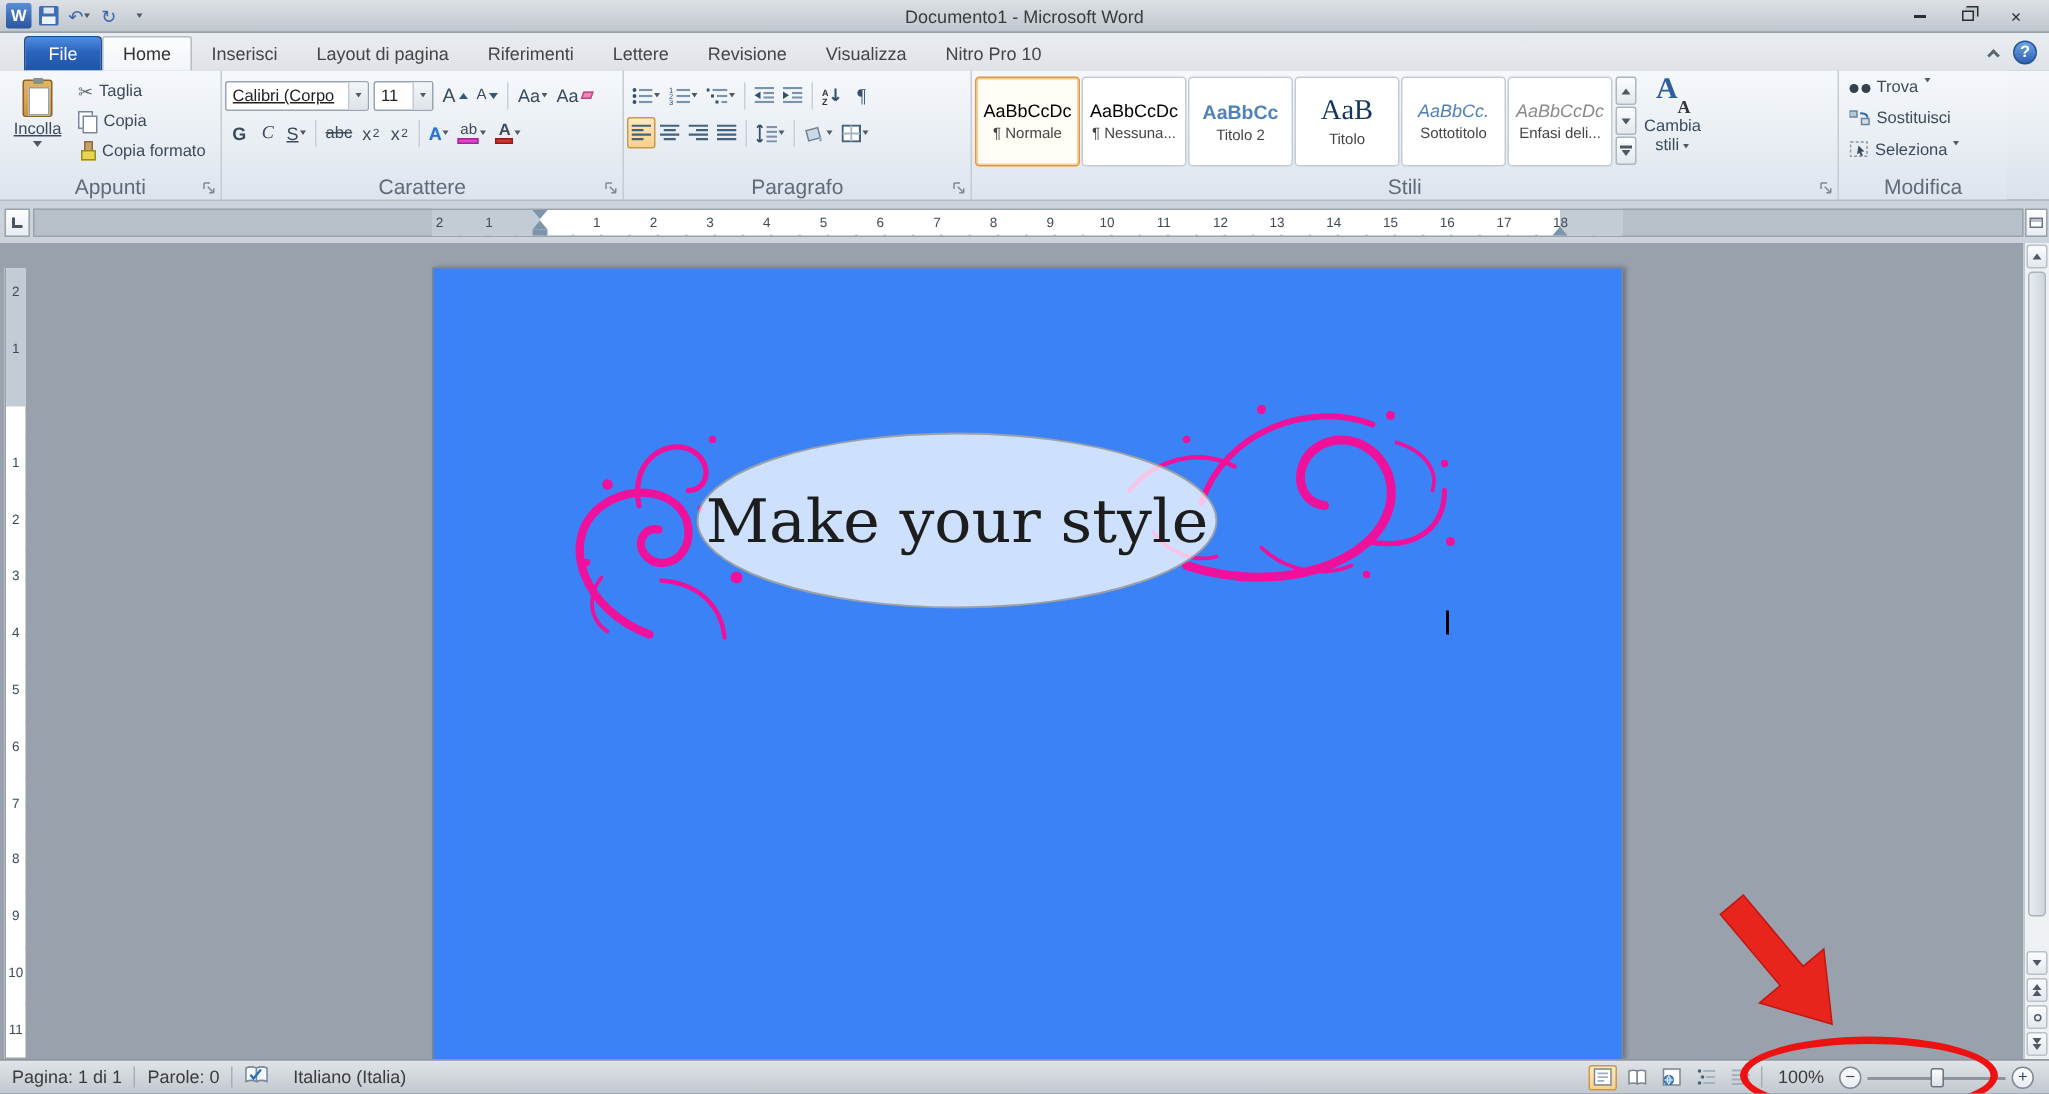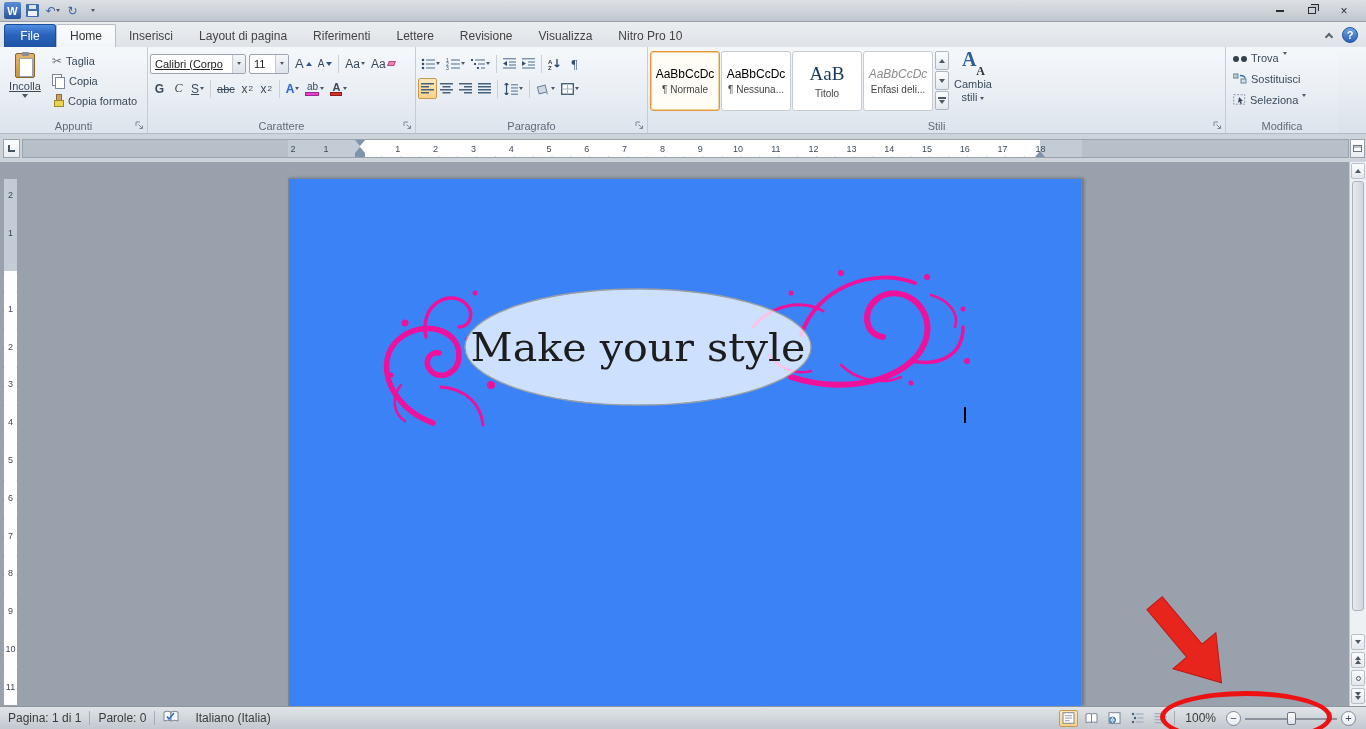--- a/index.html
+++ b/index.html
@@ -18,31 +18,31 @@
   .caret{display:inline-block;width:0;height:0;border-left:3px solid transparent;border-right:3px solid transparent;border-top:4px solid #4f5966;vertical-align:middle;}
   .caret.small{border-left-width:2.5px;border-right-width:2.5px;border-top-width:3.5px;}
   .title-text{position:absolute;left:0;right:0;text-align:center;font-size:12px;color:#3b3b3b;pointer-events:none;}
   .win-controls{margin-left:auto;display:flex;padding-right:8px;gap:4px;z-index:2;}
   .win-btn{width:28px;height:16px;display:flex;align-items:center;justify-content:center;color:#2d2d2d;font-size:12px;}
   .min-glyph{display:inline-block;width:8px;height:2px;background:#2d2d2d;}
   .restore-glyph{display:inline-block;width:8px;height:7px;border:1px solid #2d2d2d;box-shadow:2px -2px 0 -0px #bfc6cd,3px -3px 0 0px #2d2d2d;}
 
   
   .tabrow{position:absolute;top:22px;left:0;width:100%;height:25px;background:linear-gradient(#eaedf0,#dfe3e8);display:flex;align-items:flex-end;z-index:25;}
-  .file-tab{width:52px;height:23px;margin-left:4px;background:linear-gradient(#4e8de2,#2a63ba 45%,#1f55a8);color:#fff;border-radius:3px 3px 0 0;display:flex;align-items:center;justify-content:center;border:1px solid #1b4c97;border-bottom:none;}
+  .file-tab{width:52px;height:23px;margin-left:16px;background:linear-gradient(#4e8de2,#2a63ba 45%,#1f55a8);color:#fff;border-radius:3px 3px 0 0;display:flex;align-items:center;justify-content:center;border:1px solid #1b4c97;border-bottom:none;}
   .tab{padding:0 13px;height:23px;display:flex;align-items:center;color:#444;white-space:nowrap;}
   .tab.active{background:linear-gradient(#fbfcfe,#f1f5f9);border:1px solid #b8bec6;border-bottom:none;border-radius:2px 2px 0 0;color:#333;}
   .tabrow-right{margin-left:auto;display:flex;align-items:center;gap:10px;padding-right:8px;height:100%;}
   .chevron-up{display:inline-block;width:6px;height:6px;border-top:2px solid #5a6572;border-right:2px solid #5a6572;transform:rotate(-45deg);margin-top:4px;}
   .help-btn{width:16px;height:16px;border-radius:50%;background:linear-gradient(#6ea3e6,#2f62b5);color:#fff;font-weight:bold;font-size:11px;display:flex;align-items:center;justify-content:center;border:1px solid #24509a;}
 
   
   .ribbon{position:absolute;top:47px;left:0;width:100%;height:87px;background:linear-gradient(#f4f7fa,#e7ecf2 55%,#dae1e9);border-bottom:1px solid #b4bbc4;display:flex;z-index:20;}
   .group{position:relative;height:100%;border-right:1px solid #c5ccd4;padding:3px 2px 16px 2px;background:linear-gradient(#f5f8fb,#e9eef4 55%,#dde4ec);}
-  .group-label{position:absolute;bottom:1px;left:0;right:0;text-align:center;font-size:11px;color:#5f6b79;}
+  .group-label{position:absolute;bottom:1px;left:0;right:0;text-align:center;font-size:14px;color:#5f6b79;}
   .launcher{position:absolute;bottom:2px;right:2px;width:12px;height:12px;display:flex;align-items:center;justify-content:center;}
   .rrow{display:flex;align-items:center;height:23px;margin-top:2px;}
   .rbtn{height:21px;min-width:19px;display:flex;align-items:center;justify-content:center;border:1px solid transparent;border-radius:2px;padding:0 2px;color:#3b4a5a;background:transparent;font-size:12px;gap:1px;}
   .rbtn.active{background:linear-gradient(#fee9bf,#fbd188);border-color:#c89a4f;}
   .sep{width:1px;height:18px;background:#c9d0d8;margin:0 3px;flex:none;}
 
   
   .clip-wrap{display:flex;height:100%;}
   .paste-btn{width:46px;display:flex;flex-direction:column;align-items:center;justify-content:flex-start;gap:2px;padding-top:2px;border:1px solid transparent;border-radius:2px;}
   .clipboard-icon{width:20px;height:25px;background:linear-gradient(#e3b36b,#c9963f);border:1px solid #8a6325;border-radius:2px;position:relative;}
@@ -171,20 +171,21 @@
         <span>↶</span>
         <i class="caret small"></i>
       </button>
     <button class="qat-btn">
         <span>↻</span>
       </button>
     <button class="qat-btn">
         <i class="caret small"></i>
       </button>
   </div>
+  <div class="title-text">Documento1  -  Microsoft Word</div>
   <div class="win-controls">
     <span class="win-btn">
         <span class="min-glyph"></span>
       </span>
     <span class="win-btn">
         <span class="restore-glyph"></span>
       </span>
     <span class="win-btn">
         <span>×</span>
       </span>
@@ -456,22 +457,30 @@
       <div class="style-gallery">
         <div class="style-item selected">
           <div class="style-sample">AaBbCcDc</div>
           <div class="style-name">¶ Normale</div>
         </div>
         <div class="style-item">
           <div class="style-sample">AaBbCcDc</div>
           <div class="style-name">¶ Nessuna...</div>
         </div>
         <div class="style-item">
+          <div class="style-sample s-t2">AaBbCc</div>
+          <div class="style-name">Titolo 2</div>
+        </div>
+        <div class="style-item">
           <div class="style-sample s-title">AaB</div>
           <div class="style-name">Titolo</div>
+        </div>
+        <div class="style-item">
+          <div class="style-sample s-sub">AaBbCc.</div>
+          <div class="style-name">Sottotitolo</div>
         </div>
         <div class="style-item">
           <div class="style-sample s-emph">AaBbCcDc</div>
           <div class="style-name">Enfasi deli...</div>
         </div>
       </div>
       <div class="gallery-scroll">
         <span class="gs-btn">
             <span class="tri-up-s"></span>
           </span>

